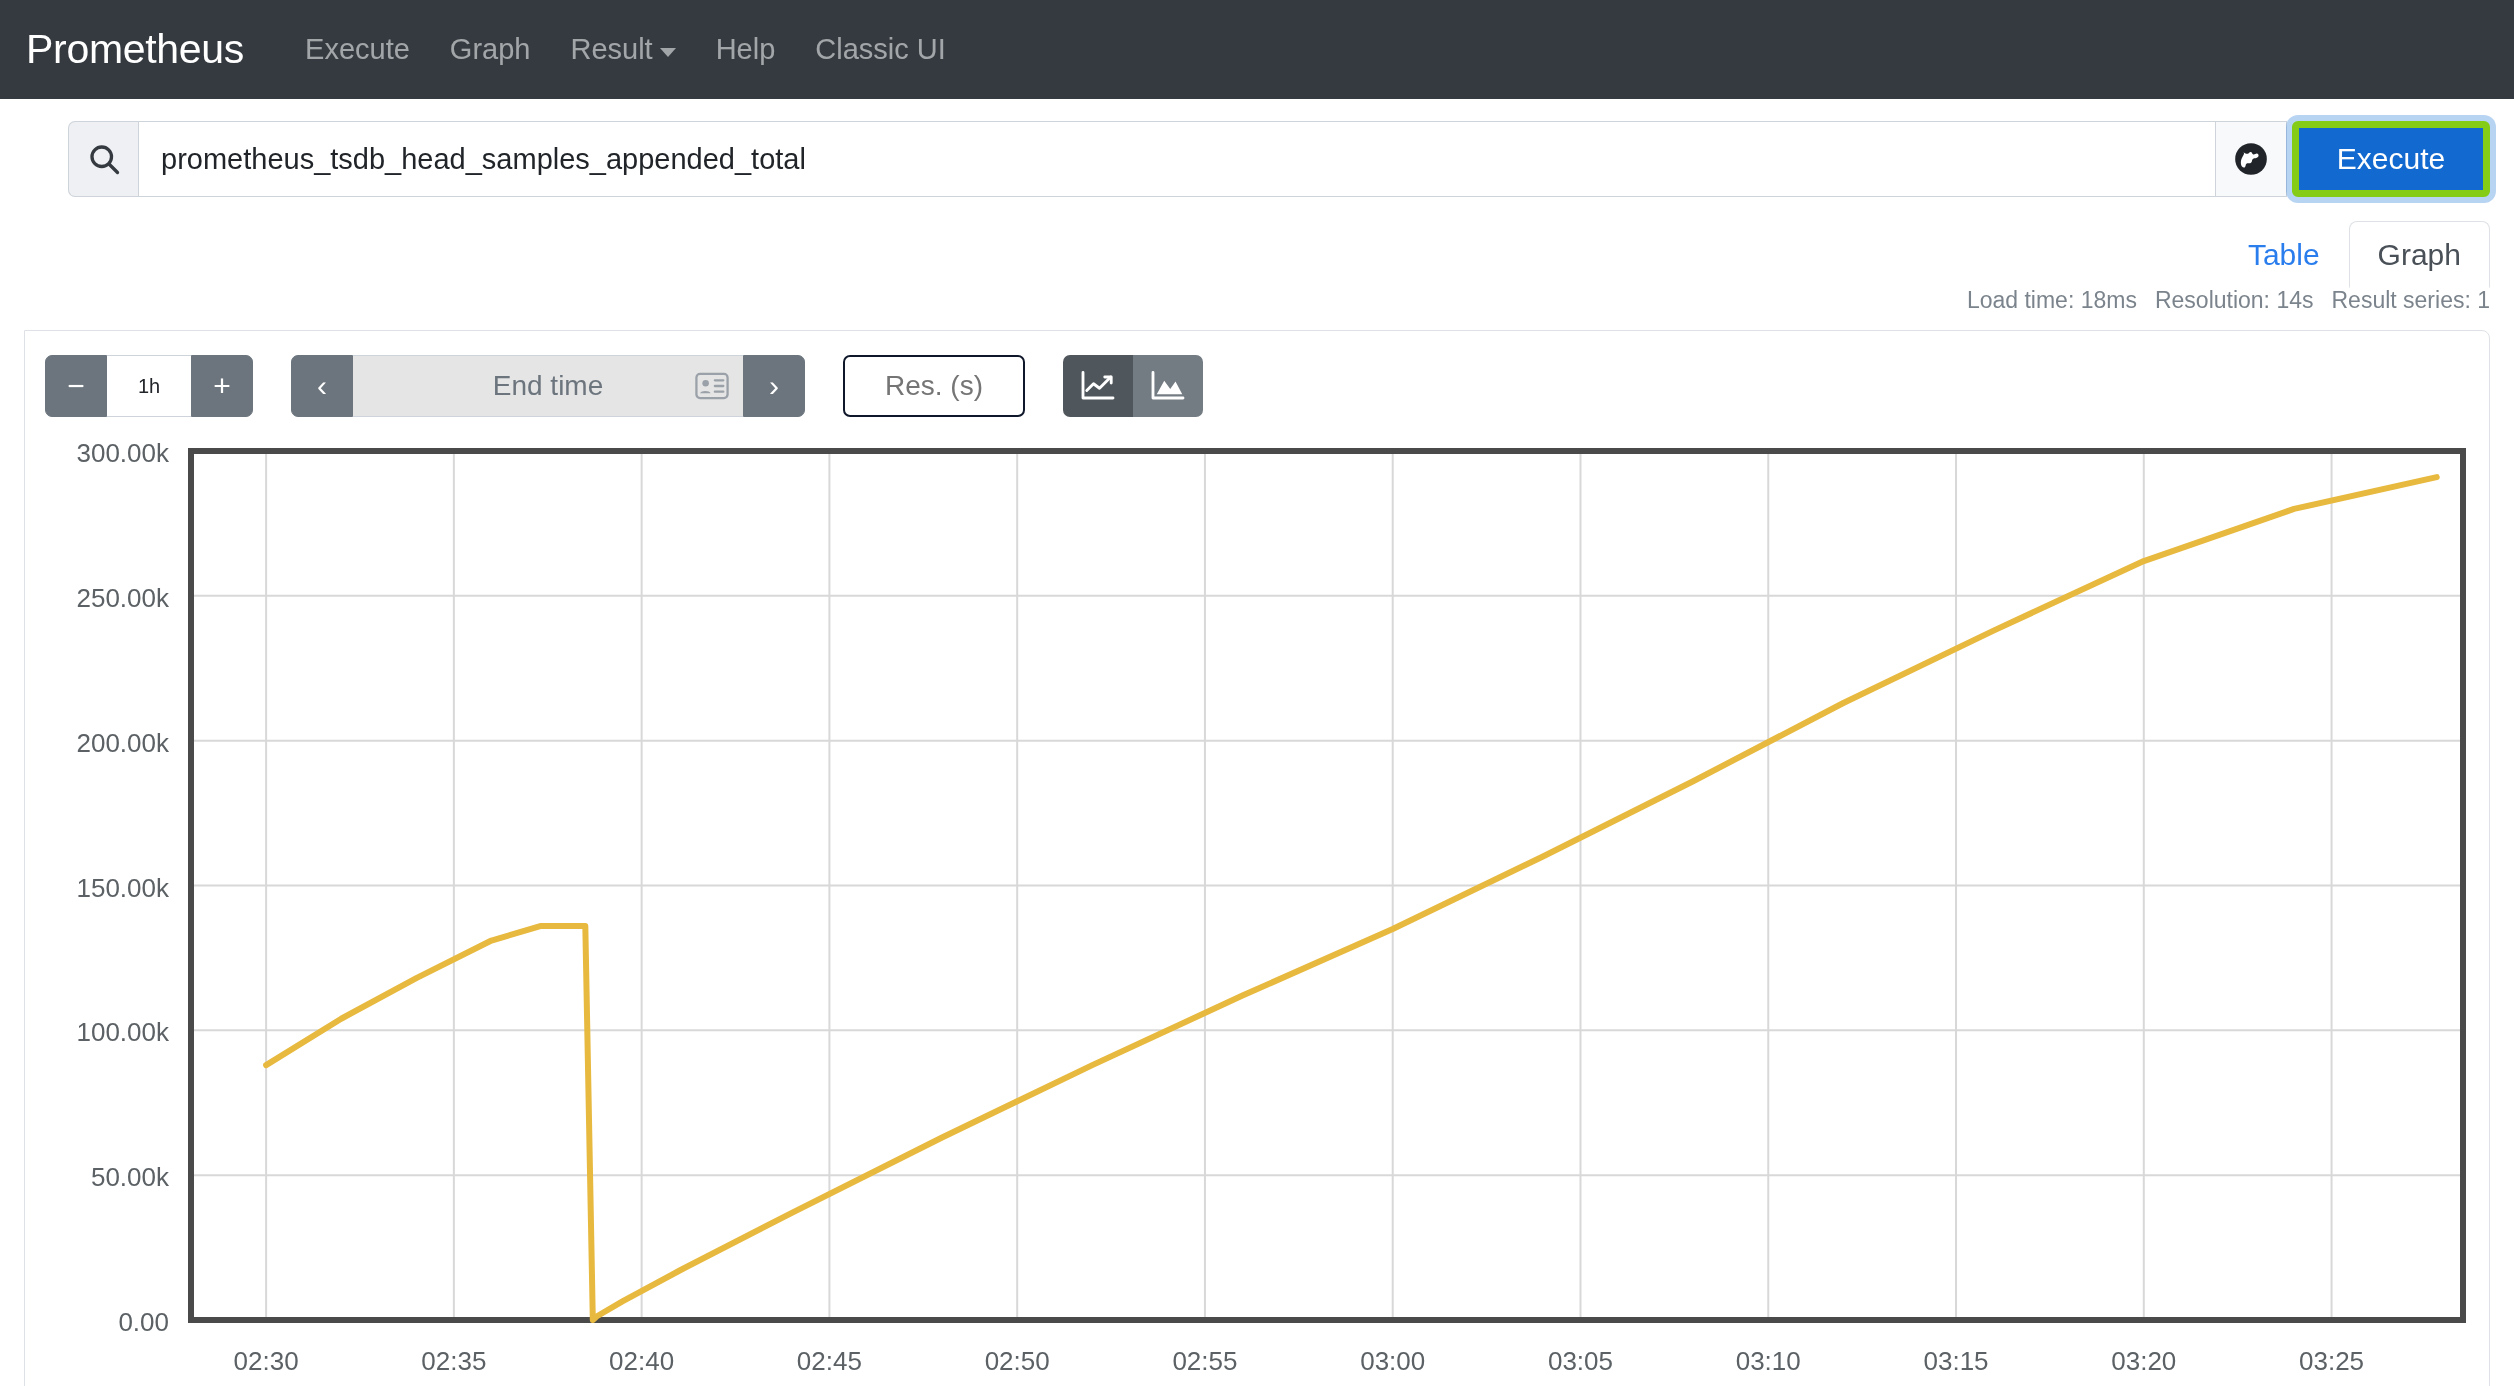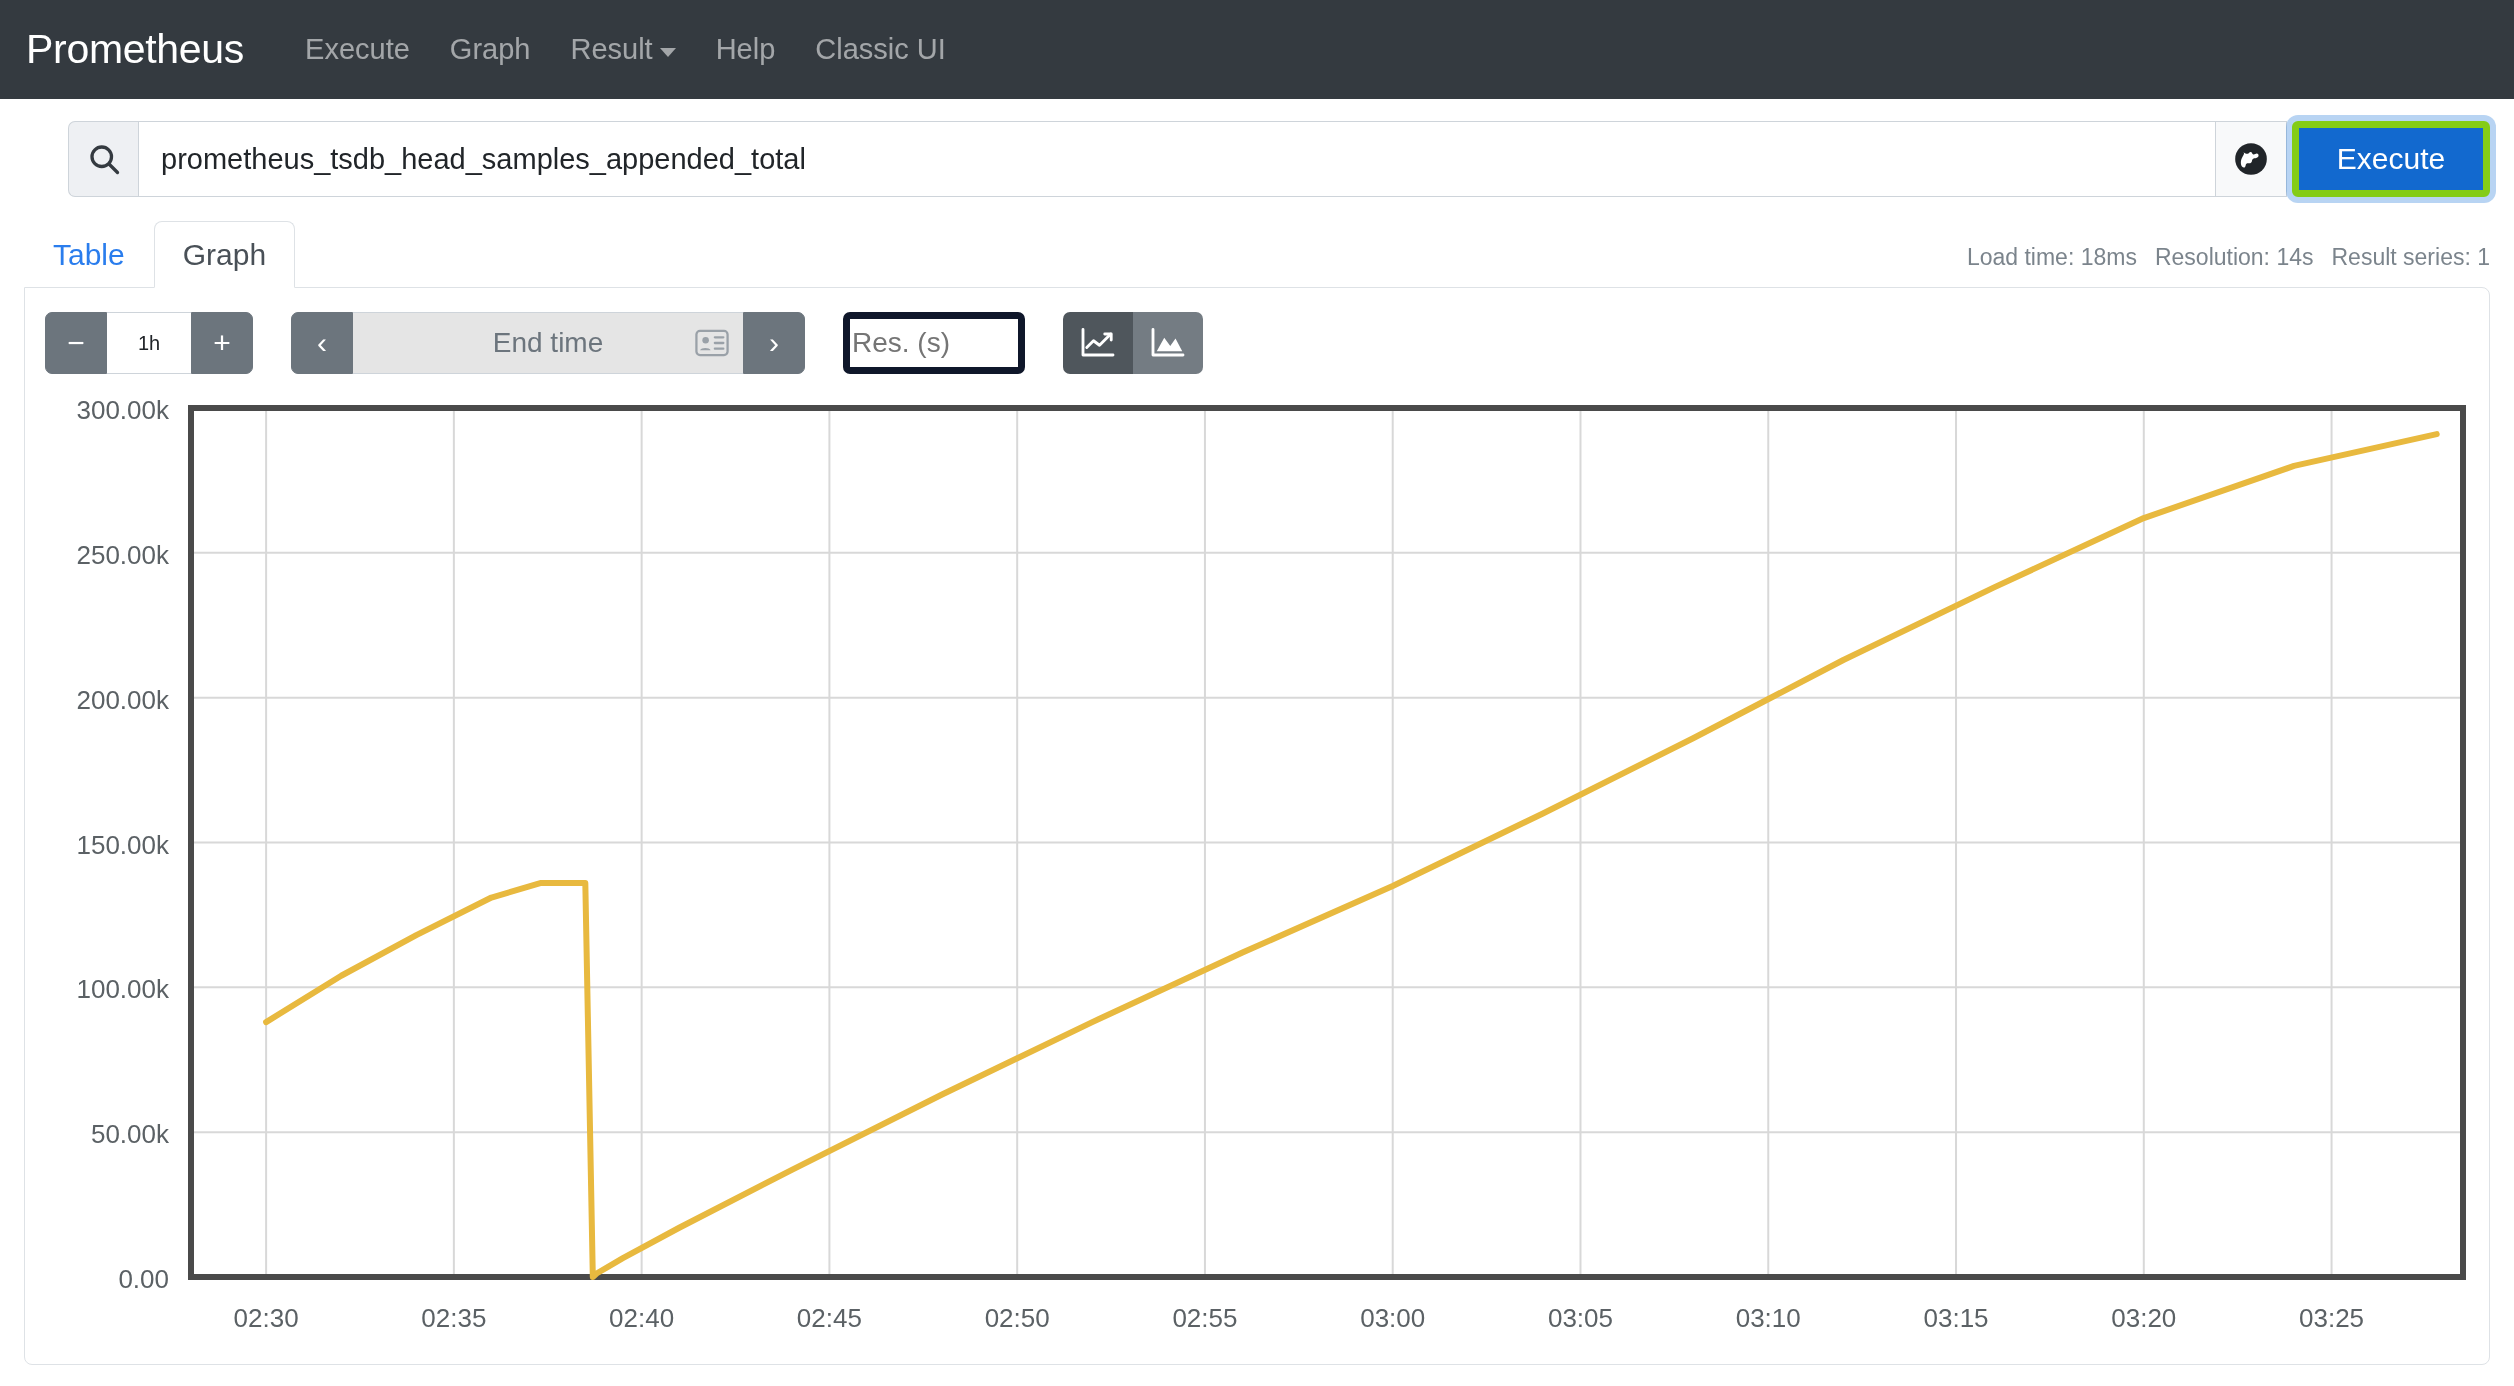--- a/index.html
+++ b/index.html
@@ -99,20 +99,21 @@
     padding: 0 20px;
   }
 
   
   .tabs-row {
     margin: 24px 24px 0 24px;
     display: flex;
     align-items: flex-end;
     justify-content: space-between;
     position: relative;
+    flex-direction: column;
   }
   .tabs { display: flex; align-items: flex-end; gap: 0; }
   .tab {
     font-size: 30px;
     padding: 16px 28px 15px 28px;
     color: #2a7ded;
     cursor: pointer;
     border: 1px solid transparent;
     border-radius: 8px 8px 0 0;
     margin-bottom: -1px;
@@ -195,23 +196,23 @@
   .cal-icon {
     position: absolute;
     right: 14px;
     top: 50%;
     transform: translateY(-50%);
     display: flex;
   }
   .res-input {
     width: 182px;
     height: 62px;
-    border: 7px solid #0f172a;
+    border: 2px solid #0f172a;
     border-radius: 7px;
-    text-align: left;
+    text-align: center;
     font-size: 28px;
     color: #6c757d;
     font-family: "Liberation Sans", sans-serif;
     outline: none;
     background: #fff;
   }
   .toggle-grp { display: flex; height: 62px; }
   .tgl {
     width: 70px;
     display: flex;

